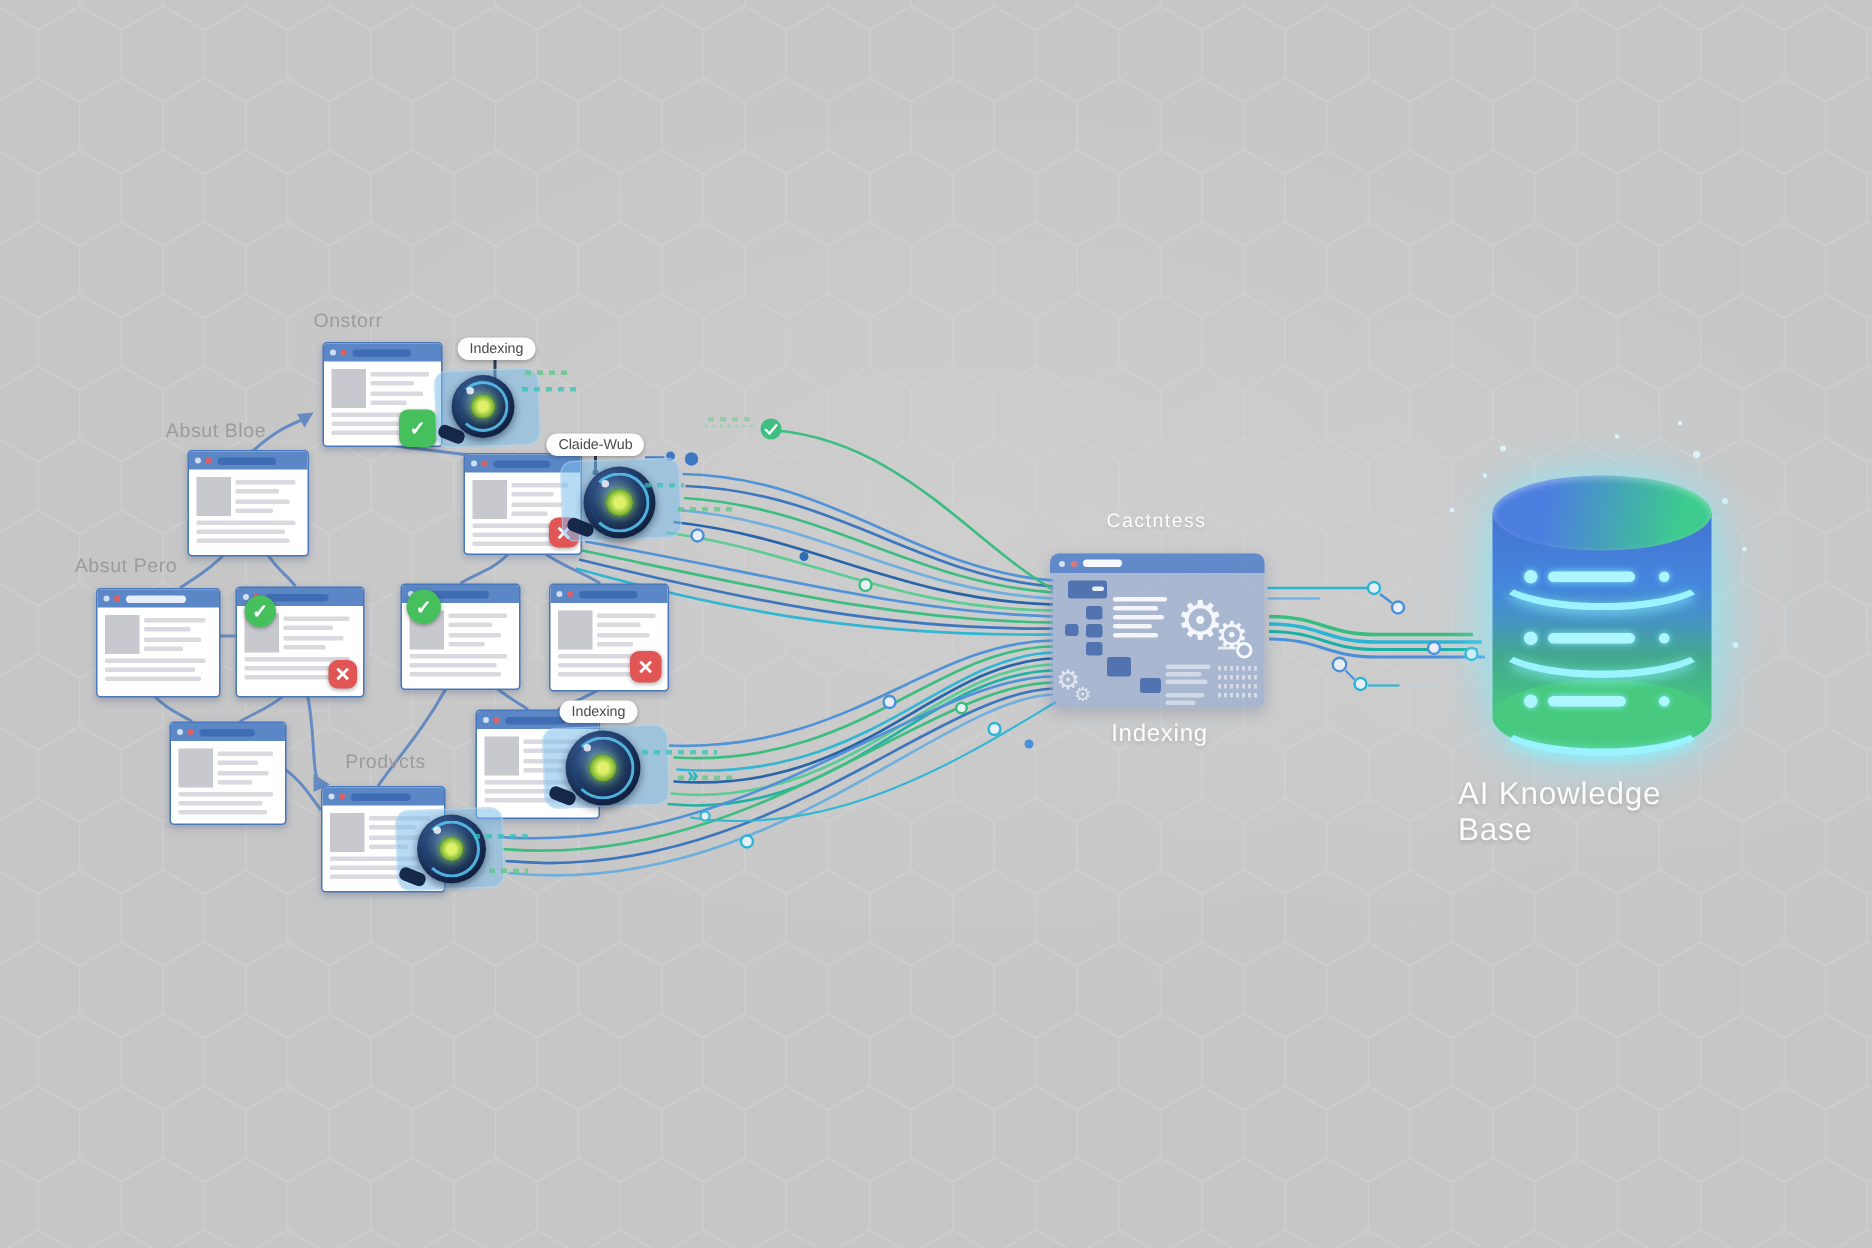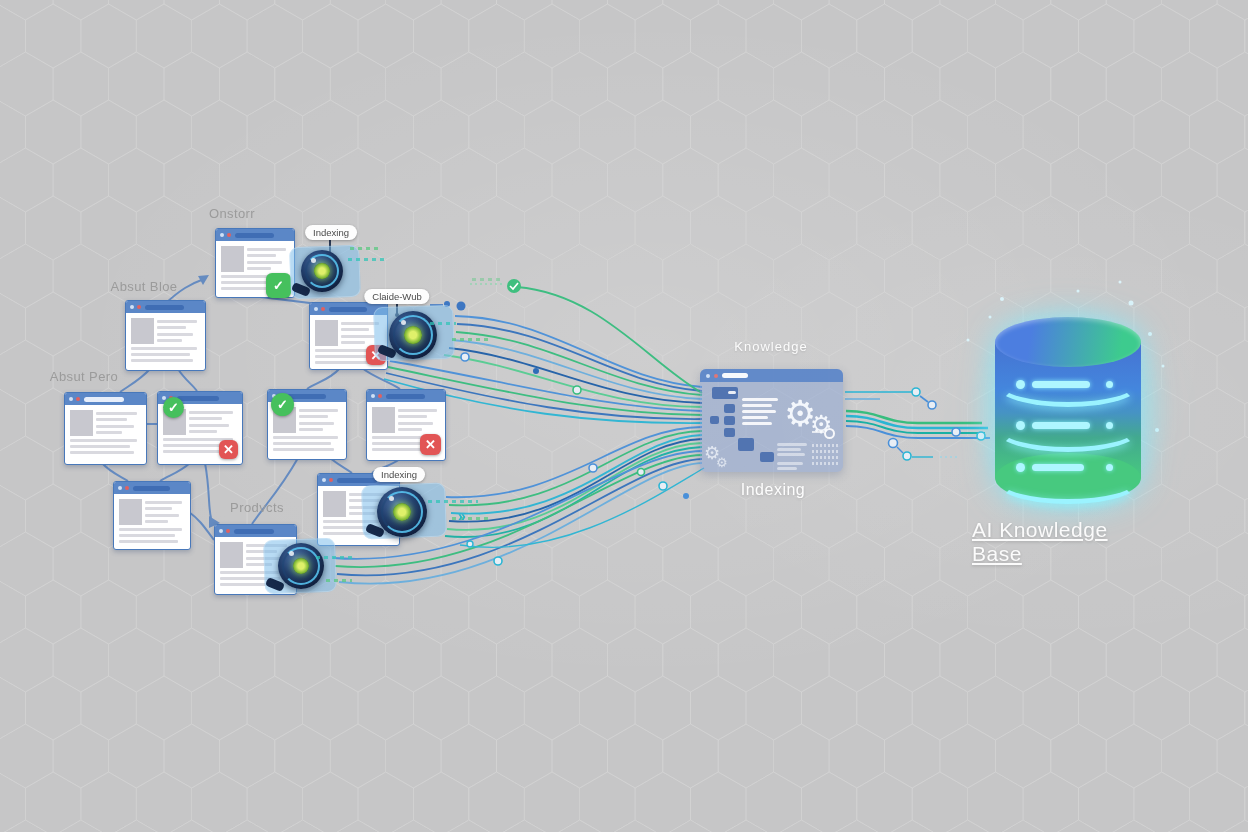--- a/index.html
+++ b/index.html
@@ -100,21 +100,21 @@
       background:#47c97f;}
   .sep{position:absolute;left:15px;width:146px;height:46px;border-radius:50%;
       border:5px solid transparent;border-bottom-color:#9bf3ff;box-sizing:border-box;
       filter:drop-shadow(0 2px 4px rgba(140,245,255,.9));}
   .tmark{position:absolute;z-index:2;}
   .tdot{position:absolute;border-radius:50%;background:#aef6ff;box-shadow:0 0 4px rgba(140,245,255,.9);}
   .tbar{position:absolute;height:7px;border-radius:3.5px;background:#aef6ff;
       box-shadow:0 0 5px rgba(140,245,255,.9);}
 
   .kb{position:absolute;transform:translateX(-50%);color:#fbfbfb;font-size:21px;
-      letter-spacing:.5px;z-index:6;text-shadow:0 1px 3px rgba(0,0,0,.18);text-decoration:underline;}
+      letter-spacing:.5px;z-index:6;text-shadow:0 1px 3px rgba(0,0,0,.18);}
 </style>
 </head>
 <body>
 
 <div class="stage">
 
   <svg class="layer" width="1248" height="832">
     <path id="hexgrid" d="M-2.3,-28.0L-2.3,4.0L-30.0,20.0L-57.7,4.0L-57.7,-28.0L-30.0,-44.0ZM53.1,-28.0L53.1,4.0L25.4,20.0L-2.3,4.0L-2.3,-28.0L25.4,-44.0ZM108.6,-28.0L108.6,4.0L80.9,20.0L53.1,4.0L53.1,-28.0L80.9,-44.0ZM164.0,-28.0L164.0,4.0L136.3,20.0L108.6,4.0L108.6,-28.0L136.3,-44.0ZM219.4,-28.0L219.4,4.0L191.7,20.0L164.0,4.0L164.0,-28.0L191.7,-44.0ZM274.8,-28.0L274.8,4.0L247.1,20.0L219.4,4.0L219.4,-28.0L247.1,-44.0ZM330.3,-28.0L330.3,4.0L302.6,20.0L274.8,4.0L274.8,-28.0L302.6,-44.0ZM385.7,-28.0L385.7,4.0L358.0,20.0L330.3,4.0L330.3,-28.0L358.0,-44.0ZM441.1,-28.0L441.1,4.0L413.4,20.0L385.7,4.0L385.7,-28.0L413.4,-44.0ZM496.5,-28.0L496.5,4.0L468.8,20.0L441.1,4.0L441.1,-28.0L468.8,-44.0ZM552.0,-28.0L552.0,4.0L524.3,20.0L496.5,4.0L496.5,-28.0L524.3,-44.0ZM607.4,-28.0L607.4,4.0L579.7,20.0L552.0,4.0L552.0,-28.0L579.7,-44.0ZM662.8,-28.0L662.8,4.0L635.1,20.0L607.4,4.0L607.4,-28.0L635.1,-44.0ZM718.2,-28.0L718.2,4.0L690.5,20.0L662.8,4.0L662.8,-28.0L690.5,-44.0ZM773.7,-28.0L773.7,4.0L746.0,20.0L718.2,4.0L718.2,-28.0L746.0,-44.0ZM829.1,-28.0L829.1,4.0L801.4,20.0L773.7,4.0L773.7,-28.0L801.4,-44.0ZM884.5,-28.0L884.5,4.0L856.8,20.0L829.1,4.0L829.1,-28.0L856.8,-44.0ZM939.9,-28.0L939.9,4.0L912.2,20.0L884.5,4.0L884.5,-28.0L912.2,-44.0ZM995.4,-28.0L995.4,4.0L967.7,20.0L939.9,4.0L939.9,-28.0L967.7,-44.0ZM1050.8,-28.0L1050.8,4.0L1023.1,20.0L995.4,4.0L995.4,-28.0L1023.1,-44.0ZM1106.2,-28.0L1106.2,4.0L1078.5,20.0L1050.8,4.0L1050.8,-28.0L1078.5,-44.0ZM1161.7,-28.0L1161.7,4.0L1133.9,20.0L1106.2,4.0L1106.2,-28.0L1133.9,-44.0ZM1217.1,-28.0L1217.1,4.0L1189.4,20.0L1161.7,4.0L1161.7,-28.0L1189.4,-44.0ZM1272.5,-28.0L1272.5,4.0L1244.8,20.0L1217.1,4.0L1217.1,-28.0L1244.8,-44.0ZM25.4,20.0L25.4,52.0L-2.3,68.0L-30.0,52.0L-30.0,20.0L-2.3,4.0ZM80.9,20.0L80.9,52.0L53.1,68.0L25.4,52.0L25.4,20.0L53.1,4.0ZM136.3,20.0L136.3,52.0L108.6,68.0L80.9,52.0L80.9,20.0L108.6,4.0ZM191.7,20.0L191.7,52.0L164.0,68.0L136.3,52.0L136.3,20.0L164.0,4.0ZM247.1,20.0L247.1,52.0L219.4,68.0L191.7,52.0L191.7,20.0L219.4,4.0ZM302.6,20.0L302.6,52.0L274.8,68.0L247.1,52.0L247.1,20.0L274.8,4.0ZM358.0,20.0L358.0,52.0L330.3,68.0L302.6,52.0L302.6,20.0L330.3,4.0ZM413.4,20.0L413.4,52.0L385.7,68.0L358.0,52.0L358.0,20.0L385.7,4.0ZM468.8,20.0L468.8,52.0L441.1,68.0L413.4,52.0L413.4,20.0L441.1,4.0ZM524.3,20.0L524.3,52.0L496.5,68.0L468.8,52.0L468.8,20.0L496.5,4.0ZM579.7,20.0L579.7,52.0L552.0,68.0L524.3,52.0L524.3,20.0L552.0,4.0ZM635.1,20.0L635.1,52.0L607.4,68.0L579.7,52.0L579.7,20.0L607.4,4.0ZM690.5,20.0L690.5,52.0L662.8,68.0L635.1,52.0L635.1,20.0L662.8,4.0ZM746.0,20.0L746.0,52.0L718.2,68.0L690.5,52.0L690.5,20.0L718.2,4.0ZM801.4,20.0L801.4,52.0L773.7,68.0L746.0,52.0L746.0,20.0L773.7,4.0ZM856.8,20.0L856.8,52.0L829.1,68.0L801.4,52.0L801.4,20.0L829.1,4.0ZM912.2,20.0L912.2,52.0L884.5,68.0L856.8,52.0L856.8,20.0L884.5,4.0ZM967.7,20.0L967.7,52.0L939.9,68.0L912.2,52.0L912.2,20.0L939.9,4.0ZM1023.1,20.0L1023.1,52.0L995.4,68.0L967.7,52.0L967.7,20.0L995.4,4.0ZM1078.5,20.0L1078.5,52.0L1050.8,68.0L1023.1,52.0L1023.1,20.0L1050.8,4.0ZM1133.9,20.0L1133.9,52.0L1106.2,68.0L1078.5,52.0L1078.5,20.0L1106.2,4.0ZM1189.4,20.0L1189.4,52.0L1161.7,68.0L1133.9,52.0L1133.9,20.0L1161.7,4.0ZM1244.8,20.0L1244.8,52.0L1217.1,68.0L1189.4,52.0L1189.4,20.0L1217.1,4.0ZM1300.2,20.0L1300.2,52.0L1272.5,68.0L1244.8,52.0L1244.8,20.0L1272.5,4.0ZM-2.3,68.0L-2.3,100.0L-30.0,116.0L-57.7,100.0L-57.7,68.0L-30.0,52.0ZM53.1,68.0L53.1,100.0L25.4,116.0L-2.3,100.0L-2.3,68.0L25.4,52.0ZM108.6,68.0L108.6,100.0L80.9,116.0L53.1,100.0L53.1,68.0L80.9,52.0ZM164.0,68.0L164.0,100.0L136.3,116.0L108.6,100.0L108.6,68.0L136.3,52.0ZM219.4,68.0L219.4,100.0L191.7,116.0L164.0,100.0L164.0,68.0L191.7,52.0ZM274.8,68.0L274.8,100.0L247.1,116.0L219.4,100.0L219.4,68.0L247.1,52.0ZM330.3,68.0L330.3,100.0L302.6,116.0L274.8,100.0L274.8,68.0L302.6,52.0ZM385.7,68.0L385.7,100.0L358.0,116.0L330.3,100.0L330.3,68.0L358.0,52.0ZM441.1,68.0L441.1,100.0L413.4,116.0L385.7,100.0L385.7,68.0L413.4,52.0ZM496.5,68.0L496.5,100.0L468.8,116.0L441.1,100.0L441.1,68.0L468.8,52.0ZM552.0,68.0L552.0,100.0L524.3,116.0L496.5,100.0L496.5,68.0L524.3,52.0ZM607.4,68.0L607.4,100.0L579.7,116.0L552.0,100.0L552.0,68.0L579.7,52.0ZM662.8,68.0L662.8,100.0L635.1,116.0L607.4,100.0L607.4,68.0L635.1,52.0ZM718.2,68.0L718.2,100.0L690.5,116.0L662.8,100.0L662.8,68.0L690.5,52.0ZM773.7,68.0L773.7,100.0L746.0,116.0L718.2,100.0L718.2,68.0L746.0,52.0ZM829.1,68.0L829.1,100.0L801.4,116.0L773.7,100.0L773.7,68.0L801.4,52.0ZM884.5,68.0L884.5,100.0L856.8,116.0L829.1,100.0L829.1,68.0L856.8,52.0ZM939.9,68.0L939.9,100.0L912.2,116.0L884.5,100.0L884.5,68.0L912.2,52.0ZM995.4,68.0L995.4,100.0L967.7,116.0L939.9,100.0L939.9,68.0L967.7,52.0ZM1050.8,68.0L1050.8,100.0L1023.1,116.0L995.4,100.0L995.4,68.0L1023.1,52.0ZM1106.2,68.0L1106.2,100.0L1078.5,116.0L1050.8,100.0L1050.8,68.0L1078.5,52.0ZM1161.7,68.0L1161.7,100.0L1133.9,116.0L1106.2,100.0L1106.2,68.0L1133.9,52.0ZM1217.1,68.0L1217.1,100.0L1189.4,116.0L1161.7,100.0L1161.7,68.0L1189.4,52.0ZM1272.5,68.0L1272.5,100.0L1244.8,116.0L1217.1,100.0L1217.1,68.0L1244.8,52.0ZM25.4,116.0L25.4,148.0L-2.3,164.0L-30.0,148.0L-30.0,116.0L-2.3,100.0ZM80.9,116.0L80.9,148.0L53.1,164.0L25.4,148.0L25.4,116.0L53.1,100.0ZM136.3,116.0L136.3,148.0L108.6,164.0L80.9,148.0L80.9,116.0L108.6,100.0ZM191.7,116.0L191.7,148.0L164.0,164.0L136.3,148.0L136.3,116.0L164.0,100.0ZM247.1,116.0L247.1,148.0L219.4,164.0L191.7,148.0L191.7,116.0L219.4,100.0ZM302.6,116.0L302.6,148.0L274.8,164.0L247.1,148.0L247.1,116.0L274.8,100.0ZM358.0,116.0L358.0,148.0L330.3,164.0L302.6,148.0L302.6,116.0L330.3,100.0ZM413.4,116.0L413.4,148.0L385.7,164.0L358.0,148.0L358.0,116.0L385.7,100.0ZM468.8,116.0L468.8,148.0L441.1,164.0L413.4,148.0L413.4,116.0L441.1,100.0ZM524.3,116.0L524.3,148.0L496.5,164.0L468.8,148.0L468.8,116.0L496.5,100.0ZM579.7,116.0L579.7,148.0L552.0,164.0L524.3,148.0L524.3,116.0L552.0,100.0ZM635.1,116.0L635.1,148.0L607.4,164.0L579.7,148.0L579.7,116.0L607.4,100.0ZM690.5,116.0L690.5,148.0L662.8,164.0L635.1,148.0L635.1,116.0L662.8,100.0ZM746.0,116.0L746.0,148.0L718.2,164.0L690.5,148.0L690.5,116.0L718.2,100.0ZM801.4,116.0L801.4,148.0L773.7,164.0L746.0,148.0L746.0,116.0L773.7,100.0ZM856.8,116.0L856.8,148.0L829.1,164.0L801.4,148.0L801.4,116.0L829.1,100.0ZM912.2,116.0L912.2,148.0L884.5,164.0L856.8,148.0L856.8,116.0L884.5,100.0ZM967.7,116.0L967.7,148.0L939.9,164.0L912.2,148.0L912.2,116.0L939.9,100.0ZM1023.1,116.0L1023.1,148.0L995.4,164.0L967.7,148.0L967.7,116.0L995.4,100.0ZM1078.5,116.0L1078.5,148.0L1050.8,164.0L1023.1,148.0L1023.1,116.0L1050.8,100.0ZM1133.9,116.0L1133.9,148.0L1106.2,164.0L1078.5,148.0L1078.5,116.0L1106.2,100.0ZM1189.4,116.0L1189.4,148.0L1161.7,164.0L1133.9,148.0L1133.9,116.0L1161.7,100.0ZM1244.8,116.0L1244.8,148.0L1217.1,164.0L1189.4,148.0L1189.4,116.0L1217.1,100.0ZM1300.2,116.0L1300.2,148.0L1272.5,164.0L1244.8,148.0L1244.8,116.0L1272.5,100.0ZM-2.3,164.0L-2.3,196.0L-30.0,212.0L-57.7,196.0L-57.7,164.0L-30.0,148.0ZM53.1,164.0L53.1,196.0L25.4,212.0L-2.3,196.0L-2.3,164.0L25.4,148.0ZM108.6,164.0L108.6,196.0L80.9,212.0L53.1,196.0L53.1,164.0L80.9,148.0ZM164.0,164.0L164.0,196.0L136.3,212.0L108.6,196.0L108.6,164.0L136.3,148.0ZM219.4,164.0L219.4,196.0L191.7,212.0L164.0,196.0L164.0,164.0L191.7,148.0ZM274.8,164.0L274.8,196.0L247.1,212.0L219.4,196.0L219.4,164.0L247.1,148.0ZM330.3,164.0L330.3,196.0L302.6,212.0L274.8,196.0L274.8,164.0L302.6,148.0ZM385.7,164.0L385.7,196.0L358.0,212.0L330.3,196.0L330.3,164.0L358.0,148.0ZM441.1,164.0L441.1,196.0L413.4,212.0L385.7,196.0L385.7,164.0L413.4,148.0ZM496.5,164.0L496.5,196.0L468.8,212.0L441.1,196.0L441.1,164.0L468.8,148.0ZM552.0,164.0L552.0,196.0L524.3,212.0L496.5,196.0L496.5,164.0L524.3,148.0ZM607.4,164.0L607.4,196.0L579.7,212.0L552.0,196.0L552.0,164.0L579.7,148.0ZM662.8,164.0L662.8,196.0L635.1,212.0L607.4,196.0L607.4,164.0L635.1,148.0ZM718.2,164.0L718.2,196.0L690.5,212.0L662.8,196.0L662.8,164.0L690.5,148.0ZM773.7,164.0L773.7,196.0L746.0,212.0L718.2,196.0L718.2,164.0L746.0,148.0ZM829.1,164.0L829.1,196.0L801.4,212.0L773.7,196.0L773.7,164.0L801.4,148.0ZM884.5,164.0L884.5,196.0L856.8,212.0L829.1,196.0L829.1,164.0L856.8,148.0ZM939.9,164.0L939.9,196.0L912.2,212.0L884.5,196.0L884.5,164.0L912.2,148.0ZM995.4,164.0L995.4,196.0L967.7,212.0L939.9,196.0L939.9,164.0L967.7,148.0ZM1050.8,164.0L1050.8,196.0L1023.1,212.0L995.4,196.0L995.4,164.0L1023.1,148.0ZM1106.2,164.0L1106.2,196.0L1078.5,212.0L1050.8,196.0L1050.8,164.0L1078.5,148.0ZM1161.7,164.0L1161.7,196.0L1133.9,212.0L1106.2,196.0L1106.2,164.0L1133.9,148.0ZM1217.1,164.0L1217.1,196.0L1189.4,212.0L1161.7,196.0L1161.7,164.0L1189.4,148.0ZM1272.5,164.0L1272.5,196.0L1244.8,212.0L1217.1,196.0L1217.1,164.0L1244.8,148.0ZM25.4,212.0L25.4,244.0L-2.3,260.0L-30.0,244.0L-30.0,212.0L-2.3,196.0ZM80.9,212.0L80.9,244.0L53.1,260.0L25.4,244.0L25.4,212.0L53.1,196.0ZM136.3,212.0L136.3,244.0L108.6,260.0L80.9,244.0L80.9,212.0L108.6,196.0ZM191.7,212.0L191.7,244.0L164.0,260.0L136.3,244.0L136.3,212.0L164.0,196.0ZM247.1,212.0L247.1,244.0L219.4,260.0L191.7,244.0L191.7,212.0L219.4,196.0ZM302.6,212.0L302.6,244.0L274.8,260.0L247.1,244.0L247.1,212.0L274.8,196.0ZM358.0,212.0L358.0,244.0L330.3,260.0L302.6,244.0L302.6,212.0L330.3,196.0ZM413.4,212.0L413.4,244.0L385.7,260.0L358.0,244.0L358.0,212.0L385.7,196.0ZM468.8,212.0L468.8,244.0L441.1,260.0L413.4,244.0L413.4,212.0L441.1,196.0ZM524.3,212.0L524.3,244.0L496.5,260.0L468.8,244.0L468.8,212.0L496.5,196.0ZM579.7,212.0L579.7,244.0L552.0,260.0L524.3,244.0L524.3,212.0L552.0,196.0ZM635.1,212.0L635.1,244.0L607.4,260.0L579.7,244.0L579.7,212.0L607.4,196.0ZM690.5,212.0L690.5,244.0L662.8,260.0L635.1,244.0L635.1,212.0L662.8,196.0ZM746.0,212.0L746.0,244.0L718.2,260.0L690.5,244.0L690.5,212.0L718.2,196.0ZM801.4,212.0L801.4,244.0L773.7,260.0L746.0,244.0L746.0,212.0L773.7,196.0ZM856.8,212.0L856.8,244.0L829.1,260.0L801.4,244.0L801.4,212.0L829.1,196.0ZM912.2,212.0L912.2,244.0L884.5,260.0L856.8,244.0L856.8,212.0L884.5,196.0ZM967.7,212.0L967.7,244.0L939.9,260.0L912.2,244.0L912.2,212.0L939.9,196.0ZM1023.1,212.0L1023.1,244.0L995.4,260.0L967.7,244.0L967.7,212.0L995.4,196.0ZM1078.5,212.0L1078.5,244.0L1050.8,260.0L1023.1,244.0L1023.1,212.0L1050.8,196.0ZM1133.9,212.0L1133.9,244.0L1106.2,260.0L1078.5,244.0L1078.5,212.0L1106.2,196.0ZM1189.4,212.0L1189.4,244.0L1161.7,260.0L1133.9,244.0L1133.9,212.0L1161.7,196.0ZM1244.8,212.0L1244.8,244.0L1217.1,260.0L1189.4,244.0L1189.4,212.0L1217.1,196.0ZM1300.2,212.0L1300.2,244.0L1272.5,260.0L1244.8,244.0L1244.8,212.0L1272.5,196.0ZM-2.3,260.0L-2.3,292.0L-30.0,308.0L-57.7,292.0L-57.7,260.0L-30.0,244.0ZM53.1,260.0L53.1,292.0L25.4,308.0L-2.3,292.0L-2.3,260.0L25.4,244.0ZM108.6,260.0L108.6,292.0L80.9,308.0L53.1,292.0L53.1,260.0L80.9,244.0ZM164.0,260.0L164.0,292.0L136.3,308.0L108.6,292.0L108.6,260.0L136.3,244.0ZM219.4,260.0L219.4,292.0L191.7,308.0L164.0,292.0L164.0,260.0L191.7,244.0ZM274.8,260.0L274.8,292.0L247.1,308.0L219.4,292.0L219.4,260.0L247.1,244.0ZM330.3,260.0L330.3,292.0L302.6,308.0L274.8,292.0L274.8,260.0L302.6,244.0ZM385.7,260.0L385.7,292.0L358.0,308.0L330.3,292.0L330.3,260.0L358.0,244.0ZM441.1,260.0L441.1,292.0L413.4,308.0L385.7,292.0L385.7,260.0L413.4,244.0ZM496.5,260.0L496.5,292.0L468.8,308.0L441.1,292.0L441.1,260.0L468.8,244.0ZM552.0,260.0L552.0,292.0L524.3,308.0L496.5,292.0L496.5,260.0L524.3,244.0ZM607.4,260.0L607.4,292.0L579.7,308.0L552.0,292.0L552.0,260.0L579.7,244.0ZM662.8,260.0L662.8,292.0L635.1,308.0L607.4,292.0L607.4,260.0L635.1,244.0ZM718.2,260.0L718.2,292.0L690.5,308.0L662.8,292.0L662.8,260.0L690.5,244.0ZM773.7,260.0L773.7,292.0L746.0,308.0L718.2,292.0L718.2,260.0L746.0,244.0ZM829.1,260.0L829.1,292.0L801.4,308.0L773.7,292.0L773.7,260.0L801.4,244.0ZM884.5,260.0L884.5,292.0L856.8,308.0L829.1,292.0L829.1,260.0L856.8,244.0ZM939.9,260.0L939.9,292.0L912.2,308.0L884.5,292.0L884.5,260.0L912.2,244.0ZM995.4,260.0L995.4,292.0L967.7,308.0L939.9,292.0L939.9,260.0L967.7,244.0ZM1050.8,260.0L1050.8,292.0L1023.1,308.0L995.4,292.0L995.4,260.0L1023.1,244.0ZM1106.2,260.0L1106.2,292.0L1078.5,308.0L1050.8,292.0L1050.8,260.0L1078.5,244.0ZM1161.7,260.0L1161.7,292.0L1133.9,308.0L1106.2,292.0L1106.2,260.0L1133.9,244.0ZM1217.1,260.0L1217.1,292.0L1189.4,308.0L1161.7,292.0L1161.7,260.0L1189.4,244.0ZM1272.5,260.0L1272.5,292.0L1244.8,308.0L1217.1,292.0L1217.1,260.0L1244.8,244.0ZM25.4,308.0L25.4,340.0L-2.3,356.0L-30.0,340.0L-30.0,308.0L-2.3,292.0ZM80.9,308.0L80.9,340.0L53.1,356.0L25.4,340.0L25.4,308.0L53.1,292.0ZM136.3,308.0L136.3,340.0L108.6,356.0L80.9,340.0L80.9,308.0L108.6,292.0ZM191.7,308.0L191.7,340.0L164.0,356.0L136.3,340.0L136.3,308.0L164.0,292.0ZM247.1,308.0L247.1,340.0L219.4,356.0L191.7,340.0L191.7,308.0L219.4,292.0ZM302.6,308.0L302.6,340.0L274.8,356.0L247.1,340.0L247.1,308.0L274.8,292.0ZM358.0,308.0L358.0,340.0L330.3,356.0L302.6,340.0L302.6,308.0L330.3,292.0ZM413.4,308.0L413.4,340.0L385.7,356.0L358.0,340.0L358.0,308.0L385.7,292.0ZM468.8,308.0L468.8,340.0L441.1,356.0L413.4,340.0L413.4,308.0L441.1,292.0ZM524.3,308.0L524.3,340.0L496.5,356.0L468.8,340.0L468.8,308.0L496.5,292.0ZM579.7,308.0L579.7,340.0L552.0,356.0L524.3,340.0L524.3,308.0L552.0,292.0ZM635.1,308.0L635.1,340.0L607.4,356.0L579.7,340.0L579.7,308.0L607.4,292.0ZM690.5,308.0L690.5,340.0L662.8,356.0L635.1,340.0L635.1,308.0L662.8,292.0ZM746.0,308.0L746.0,340.0L718.2,356.0L690.5,340.0L690.5,308.0L718.2,292.0ZM801.4,308.0L801.4,340.0L773.7,356.0L746.0,340.0L746.0,308.0L773.7,292.0ZM856.8,308.0L856.8,340.0L829.1,356.0L801.4,340.0L801.4,308.0L829.1,292.0ZM912.2,308.0L912.2,340.0L884.5,356.0L856.8,340.0L856.8,308.0L884.5,292.0ZM967.7,308.0L967.7,340.0L939.9,356.0L912.2,340.0L912.2,308.0L939.9,292.0ZM1023.1,308.0L1023.1,340.0L995.4,356.0L967.7,340.0L967.7,308.0L995.4,292.0ZM1078.5,308.0L1078.5,340.0L1050.8,356.0L1023.1,340.0L1023.1,308.0L1050.8,292.0ZM1133.9,308.0L1133.9,340.0L1106.2,356.0L1078.5,340.0L1078.5,308.0L1106.2,292.0ZM1189.4,308.0L1189.4,340.0L1161.7,356.0L1133.9,340.0L1133.9,308.0L1161.7,292.0ZM1244.8,308.0L1244.8,340.0L1217.1,356.0L1189.4,340.0L1189.4,308.0L1217.1,292.0ZM1300.2,308.0L1300.2,340.0L1272.5,356.0L1244.8,340.0L1244.8,308.0L1272.5,292.0ZM-2.3,356.0L-2.3,388.0L-30.0,404.0L-57.7,388.0L-57.7,356.0L-30.0,340.0ZM53.1,356.0L53.1,388.0L25.4,404.0L-2.3,388.0L-2.3,356.0L25.4,340.0ZM108.6,356.0L108.6,388.0L80.9,404.0L53.1,388.0L53.1,356.0L80.9,340.0ZM164.0,356.0L164.0,388.0L136.3,404.0L108.6,388.0L108.6,356.0L136.3,340.0ZM219.4,356.0L219.4,388.0L191.7,404.0L164.0,388.0L164.0,356.0L191.7,340.0ZM274.8,356.0L274.8,388.0L247.1,404.0L219.4,388.0L219.4,356.0L247.1,340.0ZM330.3,356.0L330.3,388.0L302.6,404.0L274.8,388.0L274.8,356.0L302.6,340.0ZM385.7,356.0L385.7,388.0L358.0,404.0L330.3,388.0L330.3,356.0L358.0,340.0ZM441.1,356.0L441.1,388.0L413.4,404.0L385.7,388.0L385.7,356.0L413.4,340.0ZM496.5,356.0L496.5,388.0L468.8,404.0L441.1,388.0L441.1,356.0L468.8,340.0ZM552.0,356.0L552.0,388.0L524.3,404.0L496.5,388.0L496.5,356.0L524.3,340.0ZM607.4,356.0L607.4,388.0L579.7,404.0L552.0,388.0L552.0,356.0L579.7,340.0ZM662.8,356.0L662.8,388.0L635.1,404.0L607.4,388.0L607.4,356.0L635.1,340.0ZM718.2,356.0L718.2,388.0L690.5,404.0L662.8,388.0L662.8,356.0L690.5,340.0ZM773.7,356.0L773.7,388.0L746.0,404.0L718.2,388.0L718.2,356.0L746.0,340.0ZM829.1,356.0L829.1,388.0L801.4,404.0L773.7,388.0L773.7,356.0L801.4,340.0ZM884.5,356.0L884.5,388.0L856.8,404.0L829.1,388.0L829.1,356.0L856.8,340.0ZM939.9,356.0L939.9,388.0L912.2,404.0L884.5,388.0L884.5,356.0L912.2,340.0ZM995.4,356.0L995.4,388.0L967.7,404.0L939.9,388.0L939.9,356.0L967.7,340.0ZM1050.8,356.0L1050.8,388.0L1023.1,404.0L995.4,388.0L995.4,356.0L1023.1,340.0ZM1106.2,356.0L1106.2,388.0L1078.5,404.0L1050.8,388.0L1050.8,356.0L1078.5,340.0ZM1161.7,356.0L1161.7,388.0L1133.9,404.0L1106.2,388.0L1106.2,356.0L1133.9,340.0ZM1217.1,356.0L1217.1,388.0L1189.4,404.0L1161.7,388.0L1161.7,356.0L1189.4,340.0ZM1272.5,356.0L1272.5,388.0L1244.8,404.0L1217.1,388.0L1217.1,356.0L1244.8,340.0ZM25.4,404.0L25.4,436.0L-2.3,452.0L-30.0,436.0L-30.0,404.0L-2.3,388.0ZM80.9,404.0L80.9,436.0L53.1,452.0L25.4,436.0L25.4,404.0L53.1,388.0ZM136.3,404.0L136.3,436.0L108.6,452.0L80.9,436.0L80.9,404.0L108.6,388.0ZM191.7,404.0L191.7,436.0L164.0,452.0L136.3,436.0L136.3,404.0L164.0,388.0ZM247.1,404.0L247.1,436.0L219.4,452.0L191.7,436.0L191.7,404.0L219.4,388.0ZM302.6,404.0L302.6,436.0L274.8,452.0L247.1,436.0L247.1,404.0L274.8,388.0ZM358.0,404.0L358.0,436.0L330.3,452.0L302.6,436.0L302.6,404.0L330.3,388.0ZM413.4,404.0L413.4,436.0L385.7,452.0L358.0,436.0L358.0,404.0L385.7,388.0ZM468.8,404.0L468.8,436.0L441.1,452.0L413.4,436.0L413.4,404.0L441.1,388.0ZM524.3,404.0L524.3,436.0L496.5,452.0L468.8,436.0L468.8,404.0L496.5,388.0ZM579.7,404.0L579.7,436.0L552.0,452.0L524.3,436.0L524.3,404.0L552.0,388.0ZM635.1,404.0L635.1,436.0L607.4,452.0L579.7,436.0L579.7,404.0L607.4,388.0ZM690.5,404.0L690.5,436.0L662.8,452.0L635.1,436.0L635.1,404.0L662.8,388.0ZM746.0,404.0L746.0,436.0L718.2,452.0L690.5,436.0L690.5,404.0L718.2,388.0ZM801.4,404.0L801.4,436.0L773.7,452.0L746.0,436.0L746.0,404.0L773.7,388.0ZM856.8,404.0L856.8,436.0L829.1,452.0L801.4,436.0L801.4,404.0L829.1,388.0ZM912.2,404.0L912.2,436.0L884.5,452.0L856.8,436.0L856.8,404.0L884.5,388.0ZM967.7,404.0L967.7,436.0L939.9,452.0L912.2,436.0L912.2,404.0L939.9,388.0ZM1023.1,404.0L1023.1,436.0L995.4,452.0L967.7,436.0L967.7,404.0L995.4,388.0ZM1078.5,404.0L1078.5,436.0L1050.8,452.0L1023.1,436.0L1023.1,404.0L1050.8,388.0ZM1133.9,404.0L1133.9,436.0L1106.2,452.0L1078.5,436.0L1078.5,404.0L1106.2,388.0ZM1189.4,404.0L1189.4,436.0L1161.7,452.0L1133.9,436.0L1133.9,404.0L1161.7,388.0ZM1244.8,404.0L1244.8,436.0L1217.1,452.0L1189.4,436.0L1189.4,404.0L1217.1,388.0ZM1300.2,404.0L1300.2,436.0L1272.5,452.0L1244.8,436.0L1244.8,404.0L1272.5,388.0ZM-2.3,452.0L-2.3,484.0L-30.0,500.0L-57.7,484.0L-57.7,452.0L-30.0,436.0ZM53.1,452.0L53.1,484.0L25.4,500.0L-2.3,484.0L-2.3,452.0L25.4,436.0ZM108.6,452.0L108.6,484.0L80.9,500.0L53.1,484.0L53.1,452.0L80.9,436.0ZM164.0,452.0L164.0,484.0L136.3,500.0L108.6,484.0L108.6,452.0L136.3,436.0ZM219.4,452.0L219.4,484.0L191.7,500.0L164.0,484.0L164.0,452.0L191.7,436.0ZM274.8,452.0L274.8,484.0L247.1,500.0L219.4,484.0L219.4,452.0L247.1,436.0ZM330.3,452.0L330.3,484.0L302.6,500.0L274.8,484.0L274.8,452.0L302.6,436.0ZM385.7,452.0L385.7,484.0L358.0,500.0L330.3,484.0L330.3,452.0L358.0,436.0ZM441.1,452.0L441.1,484.0L413.4,500.0L385.7,484.0L385.7,452.0L413.4,436.0ZM496.5,452.0L496.5,484.0L468.8,500.0L441.1,484.0L441.1,452.0L468.8,436.0ZM552.0,452.0L552.0,484.0L524.3,500.0L496.5,484.0L496.5,452.0L524.3,436.0ZM607.4,452.0L607.4,484.0L579.7,500.0L552.0,484.0L552.0,452.0L579.7,436.0ZM662.8,452.0L662.8,484.0L635.1,500.0L607.4,484.0L607.4,452.0L635.1,436.0ZM718.2,452.0L718.2,484.0L690.5,500.0L662.8,484.0L662.8,452.0L690.5,436.0ZM773.7,452.0L773.7,484.0L746.0,500.0L718.2,484.0L718.2,452.0L746.0,436.0ZM829.1,452.0L829.1,484.0L801.4,500.0L773.7,484.0L773.7,452.0L801.4,436.0ZM884.5,452.0L884.5,484.0L856.8,500.0L829.1,484.0L829.1,452.0L856.8,436.0ZM939.9,452.0L939.9,484.0L912.2,500.0L884.5,484.0L884.5,452.0L912.2,436.0ZM995.4,452.0L995.4,484.0L967.7,500.0L939.9,484.0L939.9,452.0L967.7,436.0ZM1050.8,452.0L1050.8,484.0L1023.1,500.0L995.4,484.0L995.4,452.0L1023.1,436.0ZM1106.2,452.0L1106.2,484.0L1078.5,500.0L1050.8,484.0L1050.8,452.0L1078.5,436.0ZM1161.7,452.0L1161.7,484.0L1133.9,500.0L1106.2,484.0L1106.2,452.0L1133.9,436.0ZM1217.1,452.0L1217.1,484.0L1189.4,500.0L1161.7,484.0L1161.7,452.0L1189.4,436.0ZM1272.5,452.0L1272.5,484.0L1244.8,500.0L1217.1,484.0L1217.1,452.0L1244.8,436.0ZM25.4,500.0L25.4,532.0L-2.3,548.0L-30.0,532.0L-30.0,500.0L-2.3,484.0ZM80.9,500.0L80.9,532.0L53.1,548.0L25.4,532.0L25.4,500.0L53.1,484.0ZM136.3,500.0L136.3,532.0L108.6,548.0L80.9,532.0L80.9,500.0L108.6,484.0ZM191.7,500.0L191.7,532.0L164.0,548.0L136.3,532.0L136.3,500.0L164.0,484.0ZM247.1,500.0L247.1,532.0L219.4,548.0L191.7,532.0L191.7,500.0L219.4,484.0ZM302.6,500.0L302.6,532.0L274.8,548.0L247.1,532.0L247.1,500.0L274.8,484.0ZM358.0,500.0L358.0,532.0L330.3,548.0L302.6,532.0L302.6,500.0L330.3,484.0ZM413.4,500.0L413.4,532.0L385.7,548.0L358.0,532.0L358.0,500.0L385.7,484.0ZM468.8,500.0L468.8,532.0L441.1,548.0L413.4,532.0L413.4,500.0L441.1,484.0ZM524.3,500.0L524.3,532.0L496.5,548.0L468.8,532.0L468.8,500.0L496.5,484.0ZM579.7,500.0L579.7,532.0L552.0,548.0L524.3,532.0L524.3,500.0L552.0,484.0ZM635.1,500.0L635.1,532.0L607.4,548.0L579.7,532.0L579.7,500.0L607.4,484.0ZM690.5,500.0L690.5,532.0L662.8,548.0L635.1,532.0L635.1,500.0L662.8,484.0ZM746.0,500.0L746.0,532.0L718.2,548.0L690.5,532.0L690.5,500.0L718.2,484.0ZM801.4,500.0L801.4,532.0L773.7,548.0L746.0,532.0L746.0,500.0L773.7,484.0ZM856.8,500.0L856.8,532.0L829.1,548.0L801.4,532.0L801.4,500.0L829.1,484.0ZM912.2,500.0L912.2,532.0L884.5,548.0L856.8,532.0L856.8,500.0L884.5,484.0ZM967.7,500.0L967.7,532.0L939.9,548.0L912.2,532.0L912.2,500.0L939.9,484.0ZM1023.1,500.0L1023.1,532.0L995.4,548.0L967.7,532.0L967.7,500.0L995.4,484.0ZM1078.5,500.0L1078.5,532.0L1050.8,548.0L1023.1,532.0L1023.1,500.0L1050.8,484.0ZM1133.9,500.0L1133.9,532.0L1106.2,548.0L1078.5,532.0L1078.5,500.0L1106.2,484.0ZM1189.4,500.0L1189.4,532.0L1161.7,548.0L1133.9,532.0L1133.9,500.0L1161.7,484.0ZM1244.8,500.0L1244.8,532.0L1217.1,548.0L1189.4,532.0L1189.4,500.0L1217.1,484.0ZM1300.2,500.0L1300.2,532.0L1272.5,548.0L1244.8,532.0L1244.8,500.0L1272.5,484.0ZM-2.3,548.0L-2.3,580.0L-30.0,596.0L-57.7,580.0L-57.7,548.0L-30.0,532.0ZM53.1,548.0L53.1,580.0L25.4,596.0L-2.3,580.0L-2.3,548.0L25.4,532.0ZM108.6,548.0L108.6,580.0L80.9,596.0L53.1,580.0L53.1,548.0L80.9,532.0ZM164.0,548.0L164.0,580.0L136.3,596.0L108.6,580.0L108.6,548.0L136.3,532.0ZM219.4,548.0L219.4,580.0L191.7,596.0L164.0,580.0L164.0,548.0L191.7,532.0ZM274.8,548.0L274.8,580.0L247.1,596.0L219.4,580.0L219.4,548.0L247.1,532.0ZM330.3,548.0L330.3,580.0L302.6,596.0L274.8,580.0L274.8,548.0L302.6,532.0ZM385.7,548.0L385.7,580.0L358.0,596.0L330.3,580.0L330.3,548.0L358.0,532.0ZM441.1,548.0L441.1,580.0L413.4,596.0L385.7,580.0L385.7,548.0L413.4,532.0ZM496.5,548.0L496.5,580.0L468.8,596.0L441.1,580.0L441.1,548.0L468.8,532.0ZM552.0,548.0L552.0,580.0L524.3,596.0L496.5,580.0L496.5,548.0L524.3,532.0ZM607.4,548.0L607.4,580.0L579.7,596.0L552.0,580.0L552.0,548.0L579.7,532.0ZM662.8,548.0L662.8,580.0L635.1,596.0L607.4,580.0L607.4,548.0L635.1,532.0ZM718.2,548.0L718.2,580.0L690.5,596.0L662.8,580.0L662.8,548.0L690.5,532.0ZM773.7,548.0L773.7,580.0L746.0,596.0L718.2,580.0L718.2,548.0L746.0,532.0ZM829.1,548.0L829.1,580.0L801.4,596.0L773.7,580.0L773.7,548.0L801.4,532.0ZM884.5,548.0L884.5,580.0L856.8,596.0L829.1,580.0L829.1,548.0L856.8,532.0ZM939.9,548.0L939.9,580.0L912.2,596.0L884.5,580.0L884.5,548.0L912.2,532.0ZM995.4,548.0L995.4,580.0L967.7,596.0L939.9,580.0L939.9,548.0L967.7,532.0ZM1050.8,548.0L1050.8,580.0L1023.1,596.0L995.4,580.0L995.4,548.0L1023.1,532.0ZM1106.2,548.0L1106.2,580.0L1078.5,596.0L1050.8,580.0L1050.8,548.0L1078.5,532.0ZM1161.7,548.0L1161.7,580.0L1133.9,596.0L1106.2,580.0L1106.2,548.0L1133.9,532.0ZM1217.1,548.0L1217.1,580.0L1189.4,596.0L1161.7,580.0L1161.7,548.0L1189.4,532.0ZM1272.5,548.0L1272.5,580.0L1244.8,596.0L1217.1,580.0L1217.1,548.0L1244.8,532.0ZM25.4,596.0L25.4,628.0L-2.3,644.0L-30.0,628.0L-30.0,596.0L-2.3,580.0ZM80.9,596.0L80.9,628.0L53.1,644.0L25.4,628.0L25.4,596.0L53.1,580.0ZM136.3,596.0L136.3,628.0L108.6,644.0L80.9,628.0L80.9,596.0L108.6,580.0ZM191.7,596.0L191.7,628.0L164.0,644.0L136.3,628.0L136.3,596.0L164.0,580.0ZM247.1,596.0L247.1,628.0L219.4,644.0L191.7,628.0L191.7,596.0L219.4,580.0ZM302.6,596.0L302.6,628.0L274.8,644.0L247.1,628.0L247.1,596.0L274.8,580.0ZM358.0,596.0L358.0,628.0L330.3,644.0L302.6,628.0L302.6,596.0L330.3,580.0ZM413.4,596.0L413.4,628.0L385.7,644.0L358.0,628.0L358.0,596.0L385.7,580.0ZM468.8,596.0L468.8,628.0L441.1,644.0L413.4,628.0L413.4,596.0L441.1,580.0ZM524.3,596.0L524.3,628.0L496.5,644.0L468.8,628.0L468.8,596.0L496.5,580.0ZM579.7,596.0L579.7,628.0L552.0,644.0L524.3,628.0L524.3,596.0L552.0,580.0ZM635.1,596.0L635.1,628.0L607.4,644.0L579.7,628.0L579.7,596.0L607.4,580.0ZM690.5,596.0L690.5,628.0L662.8,644.0L635.1,628.0L635.1,596.0L662.8,580.0ZM746.0,596.0L746.0,628.0L718.2,644.0L690.5,628.0L690.5,596.0L718.2,580.0ZM801.4,596.0L801.4,628.0L773.7,644.0L746.0,628.0L746.0,596.0L773.7,580.0ZM856.8,596.0L856.8,628.0L829.1,644.0L801.4,628.0L801.4,596.0L829.1,580.0ZM912.2,596.0L912.2,628.0L884.5,644.0L856.8,628.0L856.8,596.0L884.5,580.0ZM967.7,596.0L967.7,628.0L939.9,644.0L912.2,628.0L912.2,596.0L939.9,580.0ZM1023.1,596.0L1023.1,628.0L995.4,644.0L967.7,628.0L967.7,596.0L995.4,580.0ZM1078.5,596.0L1078.5,628.0L1050.8,644.0L1023.1,628.0L1023.1,596.0L1050.8,580.0ZM1133.9,596.0L1133.9,628.0L1106.2,644.0L1078.5,628.0L1078.5,596.0L1106.2,580.0ZM1189.4,596.0L1189.4,628.0L1161.7,644.0L1133.9,628.0L1133.9,596.0L1161.7,580.0ZM1244.8,596.0L1244.8,628.0L1217.1,644.0L1189.4,628.0L1189.4,596.0L1217.1,580.0ZM1300.2,596.0L1300.2,628.0L1272.5,644.0L1244.8,628.0L1244.8,596.0L1272.5,580.0ZM-2.3,644.0L-2.3,676.0L-30.0,692.0L-57.7,676.0L-57.7,644.0L-30.0,628.0ZM53.1,644.0L53.1,676.0L25.4,692.0L-2.3,676.0L-2.3,644.0L25.4,628.0ZM108.6,644.0L108.6,676.0L80.9,692.0L53.1,676.0L53.1,644.0L80.9,628.0ZM164.0,644.0L164.0,676.0L136.3,692.0L108.6,676.0L108.6,644.0L136.3,628.0ZM219.4,644.0L219.4,676.0L191.7,692.0L164.0,676.0L164.0,644.0L191.7,628.0ZM274.8,644.0L274.8,676.0L247.1,692.0L219.4,676.0L219.4,644.0L247.1,628.0ZM330.3,644.0L330.3,676.0L302.6,692.0L274.8,676.0L274.8,644.0L302.6,628.0ZM385.7,644.0L385.7,676.0L358.0,692.0L330.3,676.0L330.3,644.0L358.0,628.0ZM441.1,644.0L441.1,676.0L413.4,692.0L385.7,676.0L385.7,644.0L413.4,628.0ZM496.5,644.0L496.5,676.0L468.8,692.0L441.1,676.0L441.1,644.0L468.8,628.0ZM552.0,644.0L552.0,676.0L524.3,692.0L496.5,676.0L496.5,644.0L524.3,628.0ZM607.4,644.0L607.4,676.0L579.7,692.0L552.0,676.0L552.0,644.0L579.7,628.0ZM662.8,644.0L662.8,676.0L635.1,692.0L607.4,676.0L607.4,644.0L635.1,628.0ZM718.2,644.0L718.2,676.0L690.5,692.0L662.8,676.0L662.8,644.0L690.5,628.0ZM773.7,644.0L773.7,676.0L746.0,692.0L718.2,676.0L718.2,644.0L746.0,628.0ZM829.1,644.0L829.1,676.0L801.4,692.0L773.7,676.0L773.7,644.0L801.4,628.0ZM884.5,644.0L884.5,676.0L856.8,692.0L829.1,676.0L829.1,644.0L856.8,628.0ZM939.9,644.0L939.9,676.0L912.2,692.0L884.5,676.0L884.5,644.0L912.2,628.0ZM995.4,644.0L995.4,676.0L967.7,692.0L939.9,676.0L939.9,644.0L967.7,628.0ZM1050.8,644.0L1050.8,676.0L1023.1,692.0L995.4,676.0L995.4,644.0L1023.1,628.0ZM1106.2,644.0L1106.2,676.0L1078.5,692.0L1050.8,676.0L1050.8,644.0L1078.5,628.0ZM1161.7,644.0L1161.7,676.0L1133.9,692.0L1106.2,676.0L1106.2,644.0L1133.9,628.0ZM1217.1,644.0L1217.1,676.0L1189.4,692.0L1161.7,676.0L1161.7,644.0L1189.4,628.0ZM1272.5,644.0L1272.5,676.0L1244.8,692.0L1217.1,676.0L1217.1,644.0L1244.8,628.0ZM25.4,692.0L25.4,724.0L-2.3,740.0L-30.0,724.0L-30.0,692.0L-2.3,676.0ZM80.9,692.0L80.9,724.0L53.1,740.0L25.4,724.0L25.4,692.0L53.1,676.0ZM136.3,692.0L136.3,724.0L108.6,740.0L80.9,724.0L80.9,692.0L108.6,676.0ZM191.7,692.0L191.7,724.0L164.0,740.0L136.3,724.0L136.3,692.0L164.0,676.0ZM247.1,692.0L247.1,724.0L219.4,740.0L191.7,724.0L191.7,692.0L219.4,676.0ZM302.6,692.0L302.6,724.0L274.8,740.0L247.1,724.0L247.1,692.0L274.8,676.0ZM358.0,692.0L358.0,724.0L330.3,740.0L302.6,724.0L302.6,692.0L330.3,676.0ZM413.4,692.0L413.4,724.0L385.7,740.0L358.0,724.0L358.0,692.0L385.7,676.0ZM468.8,692.0L468.8,724.0L441.1,740.0L413.4,724.0L413.4,692.0L441.1,676.0ZM524.3,692.0L524.3,724.0L496.5,740.0L468.8,724.0L468.8,692.0L496.5,676.0ZM579.7,692.0L579.7,724.0L552.0,740.0L524.3,724.0L524.3,692.0L552.0,676.0ZM635.1,692.0L635.1,724.0L607.4,740.0L579.7,724.0L579.7,692.0L607.4,676.0ZM690.5,692.0L690.5,724.0L662.8,740.0L635.1,724.0L635.1,692.0L662.8,676.0ZM746.0,692.0L746.0,724.0L718.2,740.0L690.5,724.0L690.5,692.0L718.2,676.0ZM801.4,692.0L801.4,724.0L773.7,740.0L746.0,724.0L746.0,692.0L773.7,676.0ZM856.8,692.0L856.8,724.0L829.1,740.0L801.4,724.0L801.4,692.0L829.1,676.0ZM912.2,692.0L912.2,724.0L884.5,740.0L856.8,724.0L856.8,692.0L884.5,676.0ZM967.7,692.0L967.7,724.0L939.9,740.0L912.2,724.0L912.2,692.0L939.9,676.0ZM1023.1,692.0L1023.1,724.0L995.4,740.0L967.7,724.0L967.7,692.0L995.4,676.0ZM1078.5,692.0L1078.5,724.0L1050.8,740.0L1023.1,724.0L1023.1,692.0L1050.8,676.0ZM1133.9,692.0L1133.9,724.0L1106.2,740.0L1078.5,724.0L1078.5,692.0L1106.2,676.0ZM1189.4,692.0L1189.4,724.0L1161.7,740.0L1133.9,724.0L1133.9,692.0L1161.7,676.0ZM1244.8,692.0L1244.8,724.0L1217.1,740.0L1189.4,724.0L1189.4,692.0L1217.1,676.0ZM1300.2,692.0L1300.2,724.0L1272.5,740.0L1244.8,724.0L1244.8,692.0L1272.5,676.0ZM-2.3,740.0L-2.3,772.0L-30.0,788.0L-57.7,772.0L-57.7,740.0L-30.0,724.0ZM53.1,740.0L53.1,772.0L25.4,788.0L-2.3,772.0L-2.3,740.0L25.4,724.0ZM108.6,740.0L108.6,772.0L80.9,788.0L53.1,772.0L53.1,740.0L80.9,724.0ZM164.0,740.0L164.0,772.0L136.3,788.0L108.6,772.0L108.6,740.0L136.3,724.0ZM219.4,740.0L219.4,772.0L191.7,788.0L164.0,772.0L164.0,740.0L191.7,724.0ZM274.8,740.0L274.8,772.0L247.1,788.0L219.4,772.0L219.4,740.0L247.1,724.0ZM330.3,740.0L330.3,772.0L302.6,788.0L274.8,772.0L274.8,740.0L302.6,724.0ZM385.7,740.0L385.7,772.0L358.0,788.0L330.3,772.0L330.3,740.0L358.0,724.0ZM441.1,740.0L441.1,772.0L413.4,788.0L385.7,772.0L385.7,740.0L413.4,724.0ZM496.5,740.0L496.5,772.0L468.8,788.0L441.1,772.0L441.1,740.0L468.8,724.0ZM552.0,740.0L552.0,772.0L524.3,788.0L496.5,772.0L496.5,740.0L524.3,724.0ZM607.4,740.0L607.4,772.0L579.7,788.0L552.0,772.0L552.0,740.0L579.7,724.0ZM662.8,740.0L662.8,772.0L635.1,788.0L607.4,772.0L607.4,740.0L635.1,724.0ZM718.2,740.0L718.2,772.0L690.5,788.0L662.8,772.0L662.8,740.0L690.5,724.0ZM773.7,740.0L773.7,772.0L746.0,788.0L718.2,772.0L718.2,740.0L746.0,724.0ZM829.1,740.0L829.1,772.0L801.4,788.0L773.7,772.0L773.7,740.0L801.4,724.0ZM884.5,740.0L884.5,772.0L856.8,788.0L829.1,772.0L829.1,740.0L856.8,724.0ZM939.9,740.0L939.9,772.0L912.2,788.0L884.5,772.0L884.5,740.0L912.2,724.0ZM995.4,740.0L995.4,772.0L967.7,788.0L939.9,772.0L939.9,740.0L967.7,724.0ZM1050.8,740.0L1050.8,772.0L1023.1,788.0L995.4,772.0L995.4,740.0L1023.1,724.0ZM1106.2,740.0L1106.2,772.0L1078.5,788.0L1050.8,772.0L1050.8,740.0L1078.5,724.0ZM1161.7,740.0L1161.7,772.0L1133.9,788.0L1106.2,772.0L1106.2,740.0L1133.9,724.0ZM1217.1,740.0L1217.1,772.0L1189.4,788.0L1161.7,772.0L1161.7,740.0L1189.4,724.0ZM1272.5,740.0L1272.5,772.0L1244.8,788.0L1217.1,772.0L1217.1,740.0L1244.8,724.0ZM25.4,788.0L25.4,820.0L-2.3,836.0L-30.0,820.0L-30.0,788.0L-2.3,772.0ZM80.9,788.0L80.9,820.0L53.1,836.0L25.4,820.0L25.4,788.0L53.1,772.0ZM136.3,788.0L136.3,820.0L108.6,836.0L80.9,820.0L80.9,788.0L108.6,772.0ZM191.7,788.0L191.7,820.0L164.0,836.0L136.3,820.0L136.3,788.0L164.0,772.0ZM247.1,788.0L247.1,820.0L219.4,836.0L191.7,820.0L191.7,788.0L219.4,772.0ZM302.6,788.0L302.6,820.0L274.8,836.0L247.1,820.0L247.1,788.0L274.8,772.0ZM358.0,788.0L358.0,820.0L330.3,836.0L302.6,820.0L302.6,788.0L330.3,772.0ZM413.4,788.0L413.4,820.0L385.7,836.0L358.0,820.0L358.0,788.0L385.7,772.0ZM468.8,788.0L468.8,820.0L441.1,836.0L413.4,820.0L413.4,788.0L441.1,772.0ZM524.3,788.0L524.3,820.0L496.5,836.0L468.8,820.0L468.8,788.0L496.5,772.0ZM579.7,788.0L579.7,820.0L552.0,836.0L524.3,820.0L524.3,788.0L552.0,772.0ZM635.1,788.0L635.1,820.0L607.4,836.0L579.7,820.0L579.7,788.0L607.4,772.0ZM690.5,788.0L690.5,820.0L662.8,836.0L635.1,820.0L635.1,788.0L662.8,772.0ZM746.0,788.0L746.0,820.0L718.2,836.0L690.5,820.0L690.5,788.0L718.2,772.0ZM801.4,788.0L801.4,820.0L773.7,836.0L746.0,820.0L746.0,788.0L773.7,772.0ZM856.8,788.0L856.8,820.0L829.1,836.0L801.4,820.0L801.4,788.0L829.1,772.0ZM912.2,788.0L912.2,820.0L884.5,836.0L856.8,820.0L856.8,788.0L884.5,772.0ZM967.7,788.0L967.7,820.0L939.9,836.0L912.2,820.0L912.2,788.0L939.9,772.0ZM1023.1,788.0L1023.1,820.0L995.4,836.0L967.7,820.0L967.7,788.0L995.4,772.0ZM1078.5,788.0L1078.5,820.0L1050.8,836.0L1023.1,820.0L1023.1,788.0L1050.8,772.0ZM1133.9,788.0L1133.9,820.0L1106.2,836.0L1078.5,820.0L1078.5,788.0L1106.2,772.0ZM1189.4,788.0L1189.4,820.0L1161.7,836.0L1133.9,820.0L1133.9,788.0L1161.7,772.0ZM1244.8,788.0L1244.8,820.0L1217.1,836.0L1189.4,820.0L1189.4,788.0L1217.1,772.0ZM1300.2,788.0L1300.2,820.0L1272.5,836.0L1244.8,820.0L1244.8,788.0L1272.5,772.0ZM-2.3,836.0L-2.3,868.0L-30.0,884.0L-57.7,868.0L-57.7,836.0L-30.0,820.0ZM53.1,836.0L53.1,868.0L25.4,884.0L-2.3,868.0L-2.3,836.0L25.4,820.0ZM108.6,836.0L108.6,868.0L80.9,884.0L53.1,868.0L53.1,836.0L80.9,820.0ZM164.0,836.0L164.0,868.0L136.3,884.0L108.6,868.0L108.6,836.0L136.3,820.0ZM219.4,836.0L219.4,868.0L191.7,884.0L164.0,868.0L164.0,836.0L191.7,820.0ZM274.8,836.0L274.8,868.0L247.1,884.0L219.4,868.0L219.4,836.0L247.1,820.0ZM330.3,836.0L330.3,868.0L302.6,884.0L274.8,868.0L274.8,836.0L302.6,820.0ZM385.7,836.0L385.7,868.0L358.0,884.0L330.3,868.0L330.3,836.0L358.0,820.0ZM441.1,836.0L441.1,868.0L413.4,884.0L385.7,868.0L385.7,836.0L413.4,820.0ZM496.5,836.0L496.5,868.0L468.8,884.0L441.1,868.0L441.1,836.0L468.8,820.0ZM552.0,836.0L552.0,868.0L524.3,884.0L496.5,868.0L496.5,836.0L524.3,820.0ZM607.4,836.0L607.4,868.0L579.7,884.0L552.0,868.0L552.0,836.0L579.7,820.0ZM662.8,836.0L662.8,868.0L635.1,884.0L607.4,868.0L607.4,836.0L635.1,820.0ZM718.2,836.0L718.2,868.0L690.5,884.0L662.8,868.0L662.8,836.0L690.5,820.0ZM773.7,836.0L773.7,868.0L746.0,884.0L718.2,868.0L718.2,836.0L746.0,820.0ZM829.1,836.0L829.1,868.0L801.4,884.0L773.7,868.0L773.7,836.0L801.4,820.0ZM884.5,836.0L884.5,868.0L856.8,884.0L829.1,868.0L829.1,836.0L856.8,820.0ZM939.9,836.0L939.9,868.0L912.2,884.0L884.5,868.0L884.5,836.0L912.2,820.0ZM995.4,836.0L995.4,868.0L967.7,884.0L939.9,868.0L939.9,836.0L967.7,820.0ZM1050.8,836.0L1050.8,868.0L1023.1,884.0L995.4,868.0L995.4,836.0L1023.1,820.0ZM1106.2,836.0L1106.2,868.0L1078.5,884.0L1050.8,868.0L1050.8,836.0L1078.5,820.0ZM1161.7,836.0L1161.7,868.0L1133.9,884.0L1106.2,868.0L1106.2,836.0L1133.9,820.0ZM1217.1,836.0L1217.1,868.0L1189.4,884.0L1161.7,868.0L1161.7,836.0L1189.4,820.0ZM1272.5,836.0L1272.5,868.0L1244.8,884.0L1217.1,868.0L1217.1,836.0L1244.8,820.0Z" fill="none" stroke="#d8d8d8" stroke-width="1" opacity="0.45"></path>
 
     <g stroke="#5b85c0" stroke-width="2" fill="none" opacity="0.9">
@@ -499,21 +499,21 @@
 
   <div class="slabel" style="left:232px;top:206px">Onstorr</div>
   <div class="slabel" style="left:144px;top:279px">Absut Bloe</div>
   <div class="slabel" style="left:84px;top:369px">Absut Pero</div>
   <div class="slabel" style="left:257px;top:500px">Prodvcts</div>
 
   <div class="tag" style="left:331px;top:225px">Indexing</div>
   <div class="tag" style="left:397px;top:289px">Claide-Wub</div>
   <div class="tag" style="left:399px;top:467px">Indexing</div>
 
-  <div class="ptitle" style="left:771px;top:339px">Knowledge</div>
+  <div class="ptitle" style="left:771px;top:339px">Cactntess</div>
 
   <div class="panel">
     <div class="pbar">
       <i class="dt" style="background:#cfe0f5"></i>
       <i class="dt" style="background:#e07777"></i>
       <i class="pp"></i>
     </div>
     <div class="pbody">
       <div class="pbox" style="left:12px;top:5px;width:26px;height:12px"></div>
       <div class="pwl" style="left:28px;top:9px;width:8px"></div>

